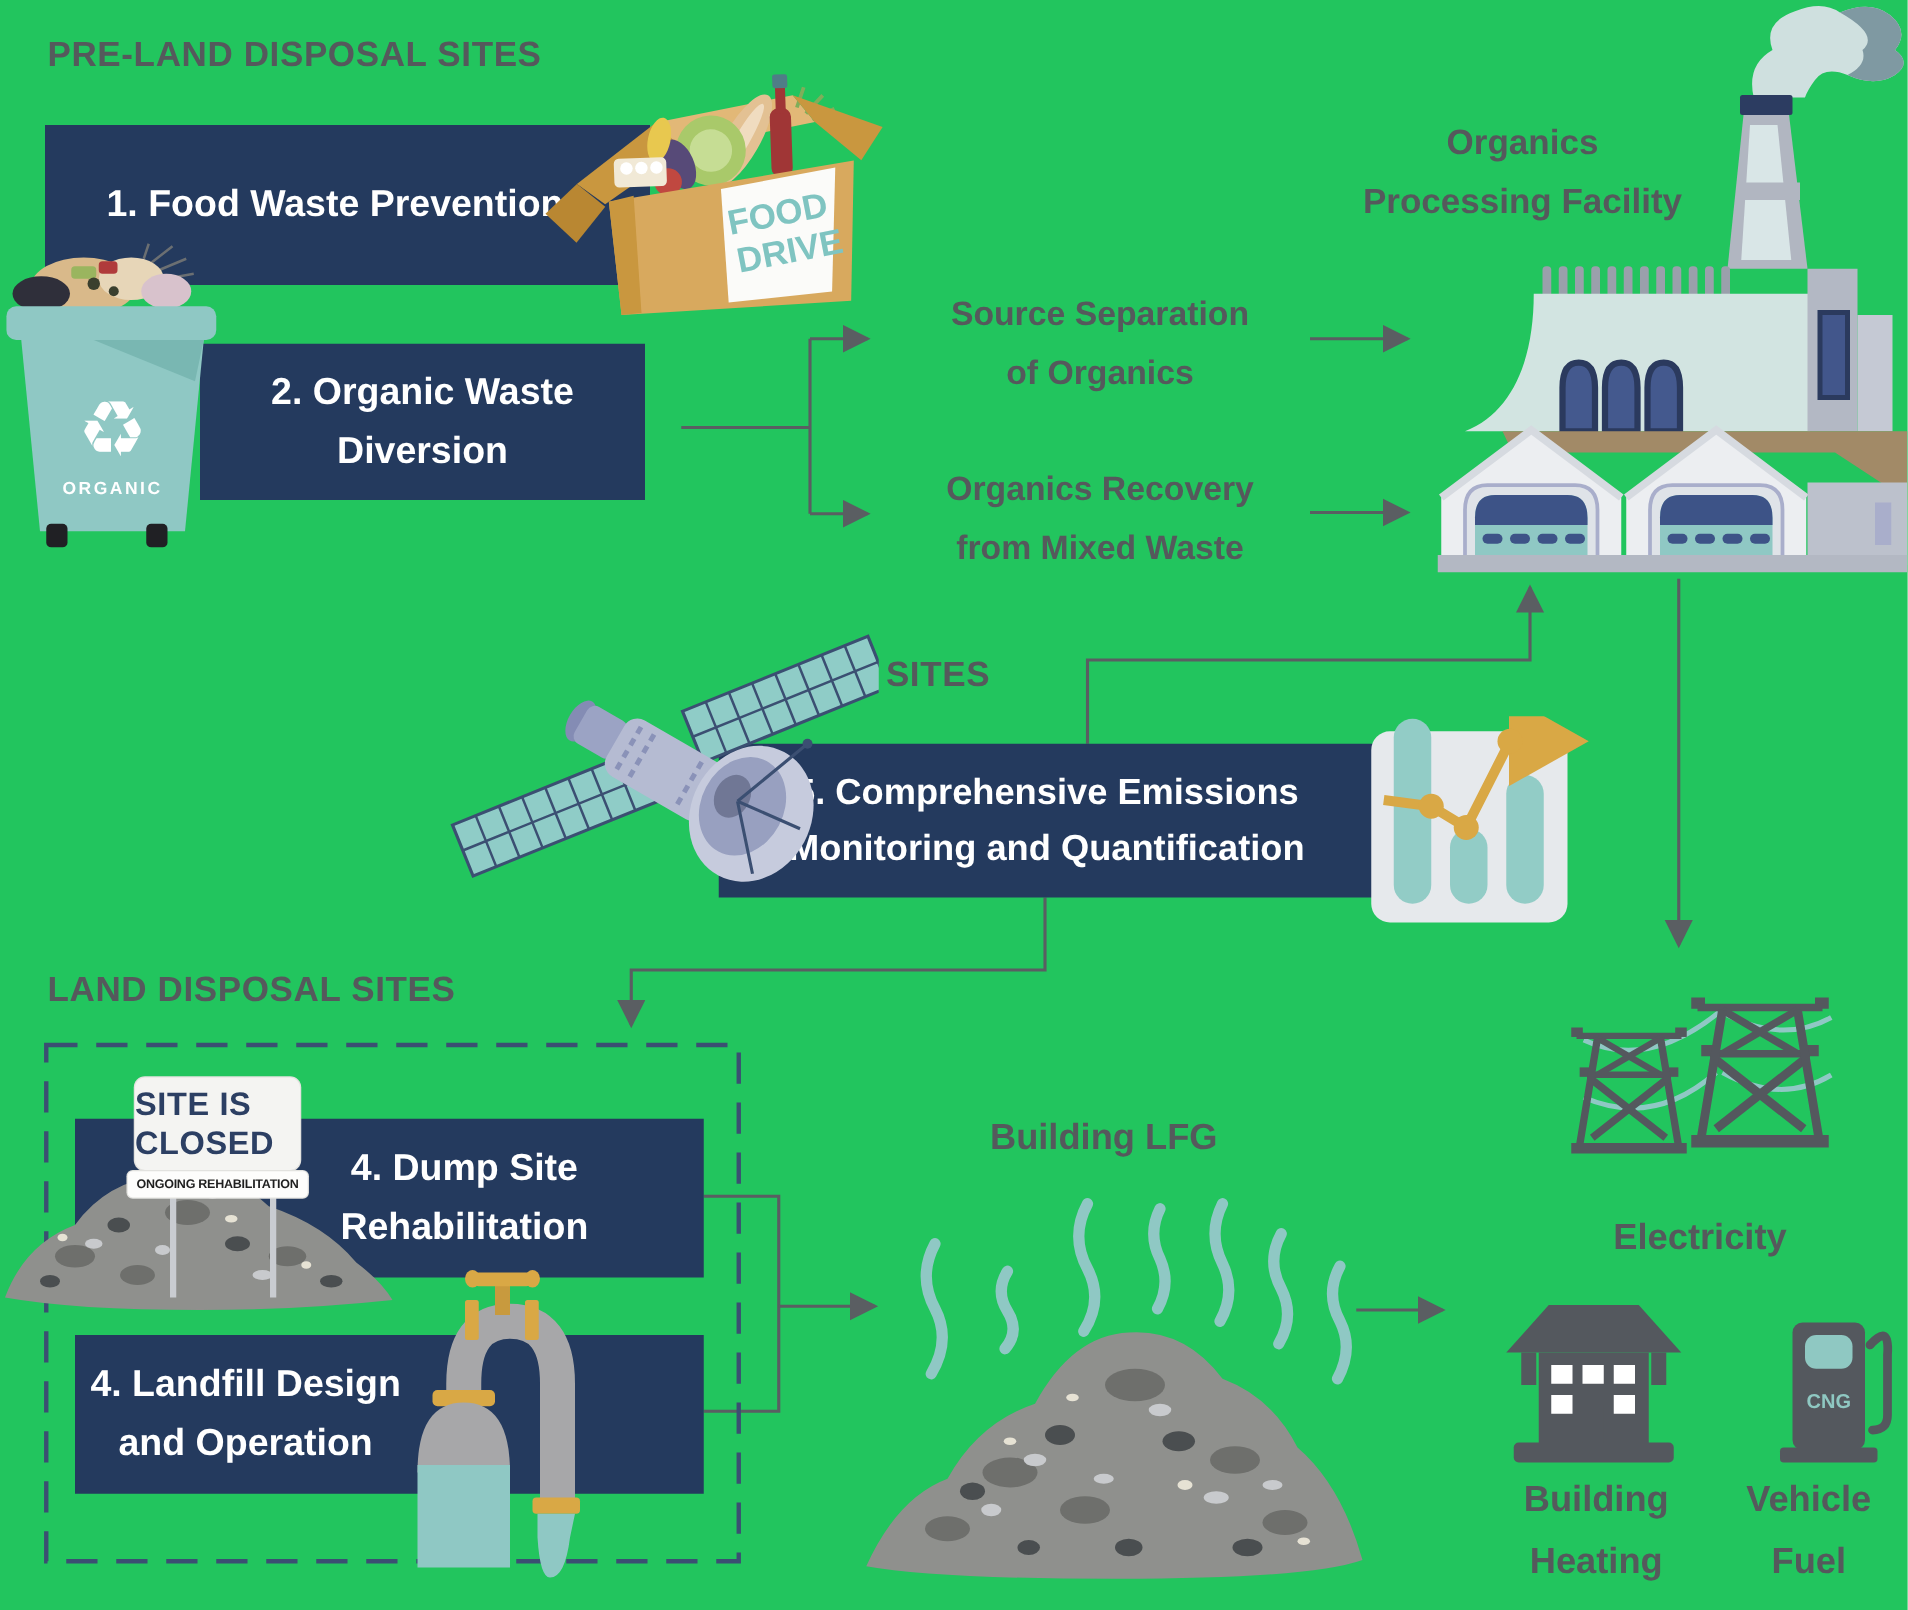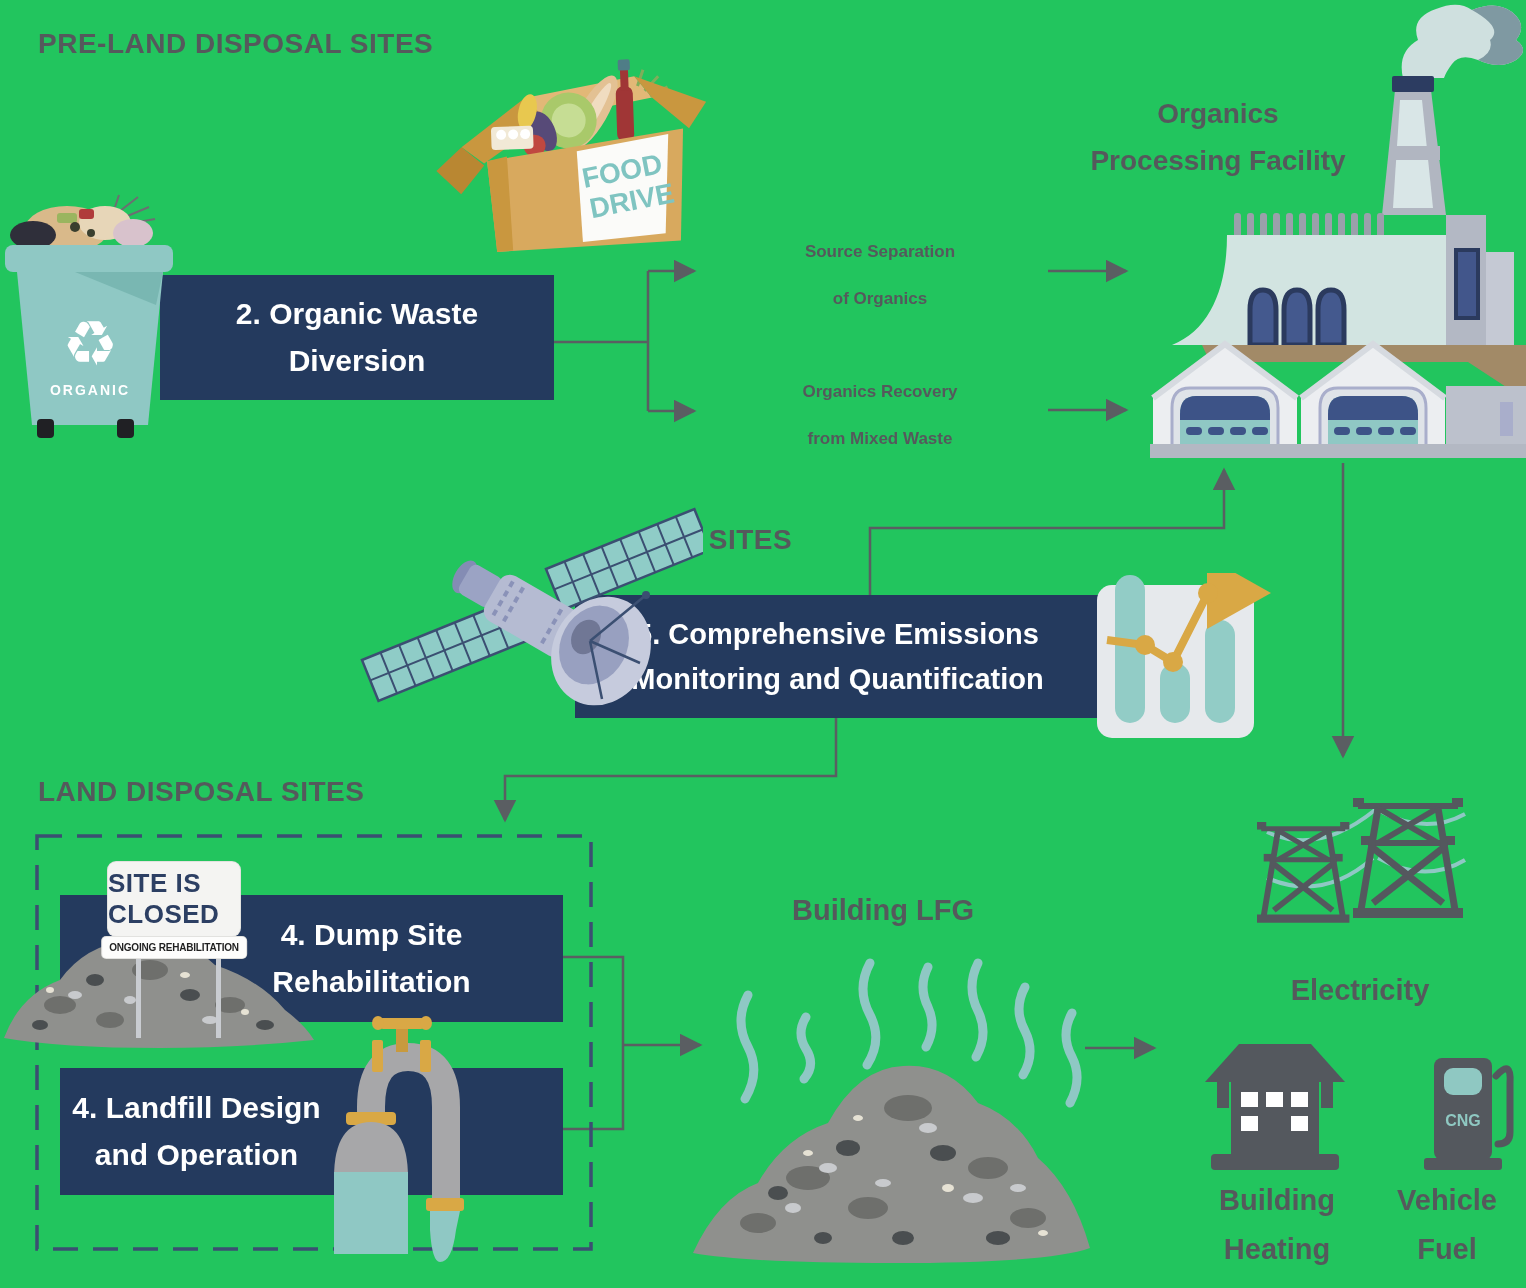--- a/index.html
+++ b/index.html
@@ -4,21 +4,21 @@
 <title>Waste Sector Emissions Mitigation Diagram</title>
 <style>
   html,body{margin:0;padding:0;background:#ffffff;}
   #canvas{position:relative;width:1526px;height:1288px;background:#22c55e;overflow:hidden;
           font-family:"Liberation Sans","DejaVu Sans",sans-serif;padding-left:12px;}
   .abs{position:absolute;}
   .heading{color:#55595c;font-size:28px;font-weight:bold;letter-spacing:.5px;white-space:nowrap;z-index:3;}
   .banner{background:#243a5e;color:#ffffff;font-weight:bold;font-size:30px;
           display:flex;flex-direction:column;align-items:center;justify-content:center;
           text-align:center;line-height:1.55;z-index:2;}
-  .flowlabel{color:#55595c;font-size:17px;font-weight:bold;text-align:center;line-height:47px;z-index:3;}
+  .flowlabel{color:#55595c;font-size:27px;font-weight:bold;text-align:center;line-height:47px;z-index:3;}
   .biglabel{color:#55595c;font-size:29px;font-weight:bold;text-align:center;line-height:49px;z-index:3;}
   .svgicon{z-index:2;}
   .over{z-index:4;}
   .sign1{background:#f4f4f2;border-radius:8px;color:#2c3f63;font-weight:bold;font-size:26px;
          line-height:1.18;display:flex;flex-direction:column;justify-content:center;
          letter-spacing:.5px;box-shadow:0 0 0 1px #e2e2df;z-index:6;}
   .sign2{background:#fdfdfc;border-radius:4px;color:#1f1f1f;font-weight:bold;font-size:10px;
          letter-spacing:-.2px;text-align:center;padding:5px 7px;white-space:nowrap;
          box-shadow:0 0 0 1px #e2e2df;z-index:6;}
   .post{background:#c9ccd1;width:5px;z-index:5;}
@@ -61,22 +61,25 @@
         <path d="M1085,1048 H1154" marker-end="url(#arr)"></path>
       </g>
     </g>
     <rect x="37" y="836" width="554" height="413" fill="none" stroke="#3b4f72" stroke-width="3.5" stroke-dasharray="25 15"></rect>
   </svg>
 
   <div class="abs heading" style="left:38px;top:28px;">PRE-LAND DISPOSAL SITES</div>
   <div class="abs heading" style="left:645px;top:524px;">ALL SITES</div>
   <div class="abs heading" style="left:38px;top:776px;">LAND DISPOSAL SITES</div>
 
-
-  <div class="abs banner" style="left:160px;top:275px;width:394px;height:125px;">
+  <div class="abs banner" style="left:36px;top:100px;width:464px;height:128px;padding-right:20px;">
+    <div>1. Food Waste Prevention</div>
+  </div>
+
+  <div class="abs banner" style="left:160px;top:275px;width:356px;height:125px;">
     <div>2. Organic Waste</div>
     <div>Diversion</div>
   </div>
 
   <div class="abs banner" style="left:575px;top:595px;width:525px;height:123px;font-size:29px;">
     <div>5. Comprehensive Emissions</div>
     <div>Monitoring and Quantification</div>
   </div>
 
   <div class="abs banner" style="left:60px;top:895px;width:503px;height:127px;padding-left:120px;box-sizing:border-box;">

